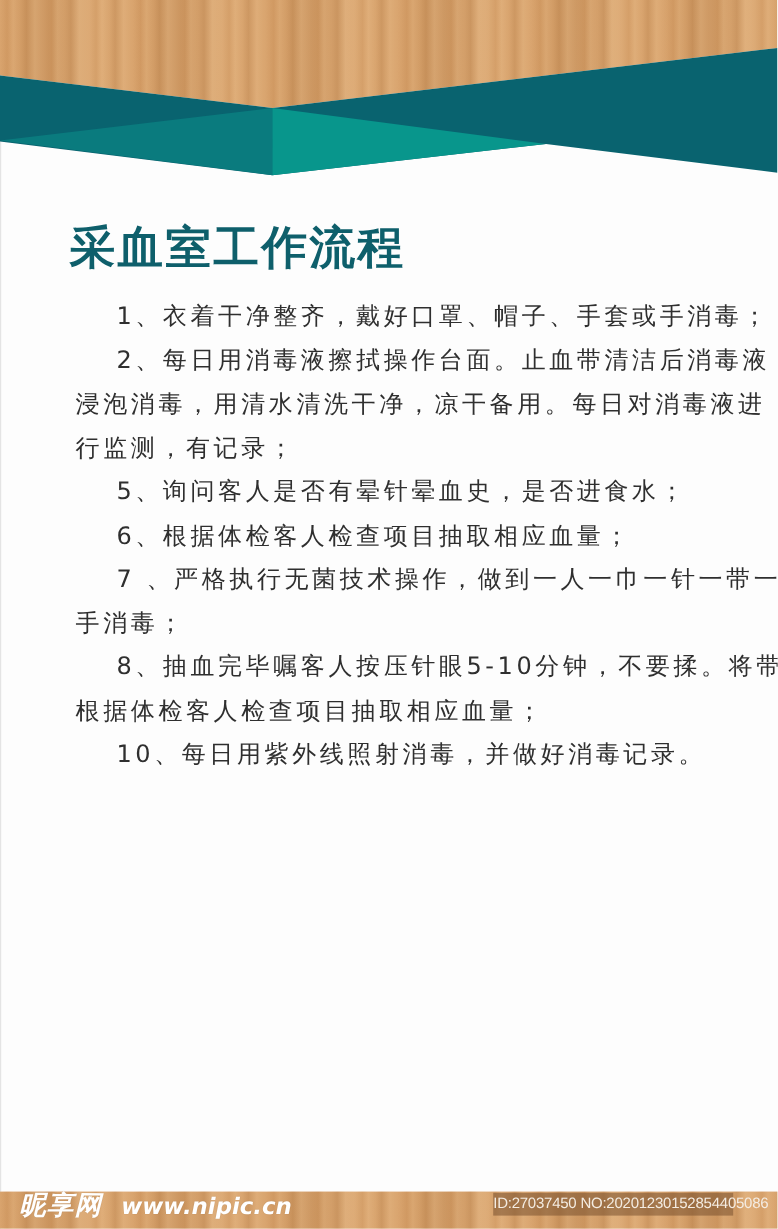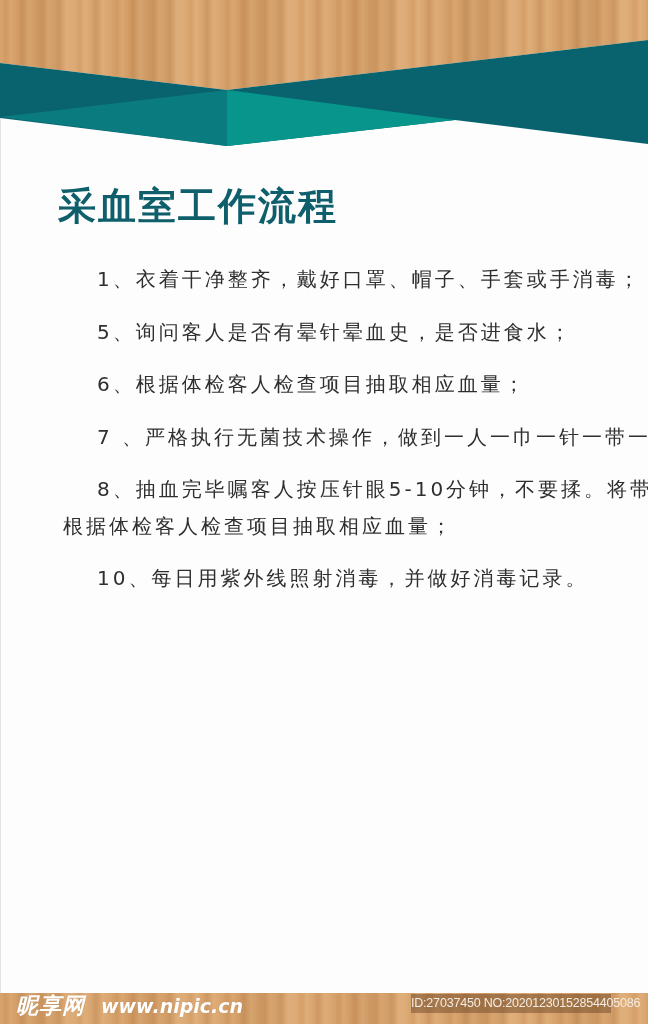--- a/index.html
+++ b/index.html
@@ -39,21 +39,21 @@
   }
   .content {
     position: absolute; left: 63px; top: 245px; width: 560px;
   }
   .para { margin: 0; }
   .line {
     display: block; height: 36.5px; line-height: 36.5px;
     font-size: 20px; color: #2f2f2f; letter-spacing: 3px;
     white-space: nowrap;
   }
-  .line.first { padding-left: 34px; margin-top: 16px; }
+  .line.first { padding-left: 34px; }
   .footer {
     position: absolute; left: 0; top: 993px; width: 648px; height: 31px;
   }
   .watermark-logo {
     position: absolute; left: 16px; top: 995px;
     color: #ffffff; font-weight: bold; font-style: italic;
     font-size: 19px; line-height: 22px; white-space: nowrap;
     text-shadow: 0 0 1px rgba(0,0,0,0.15);
   }
   .watermark-logo .cn { font-size: 22px; letter-spacing: 1px; margin-right: 16px; }
@@ -82,27 +82,33 @@
   </svg>
 </div>
 
 <div class="title">采血室工作流程</div>
 
 <div class="content">
   <div class="para">
     <span class="line first">1、衣着干净整齐，戴好口罩、帽子、手套或手消毒；</span>
   </div>
   <div class="para">
+    <span class="line first">2、每日用消毒液擦拭操作台面。止血带清洁后消毒液</span>
+    <span class="line">浸泡消毒，用清水清洗干净，凉干备用。每日对消毒液进</span>
+    <span class="line">行监测，有记录；</span>
+  </div>
+  <div class="para">
     <span class="line first">5、询问客人是否有晕针晕血史，是否进食水；</span>
   </div>
   <div class="para">
     <span class="line first">6、根据体检客人检查项目抽取相应血量；</span>
   </div>
   <div class="para">
     <span class="line first">7 、严格执行无菌技术操作，做到一人一巾一针一带一</span>
+    <span class="line">手消毒；</span>
   </div>
   <div class="para">
     <span class="line first">8、抽血完毕嘱客人按压针眼5-10分钟，不要揉。将带</span>
     <span class="line">根据体检客人检查项目抽取相应血量；</span>
   </div>
   <div class="para">
     <span class="line first">10、每日用紫外线照射消毒，并做好消毒记录。</span>
   </div>
 </div>
 

